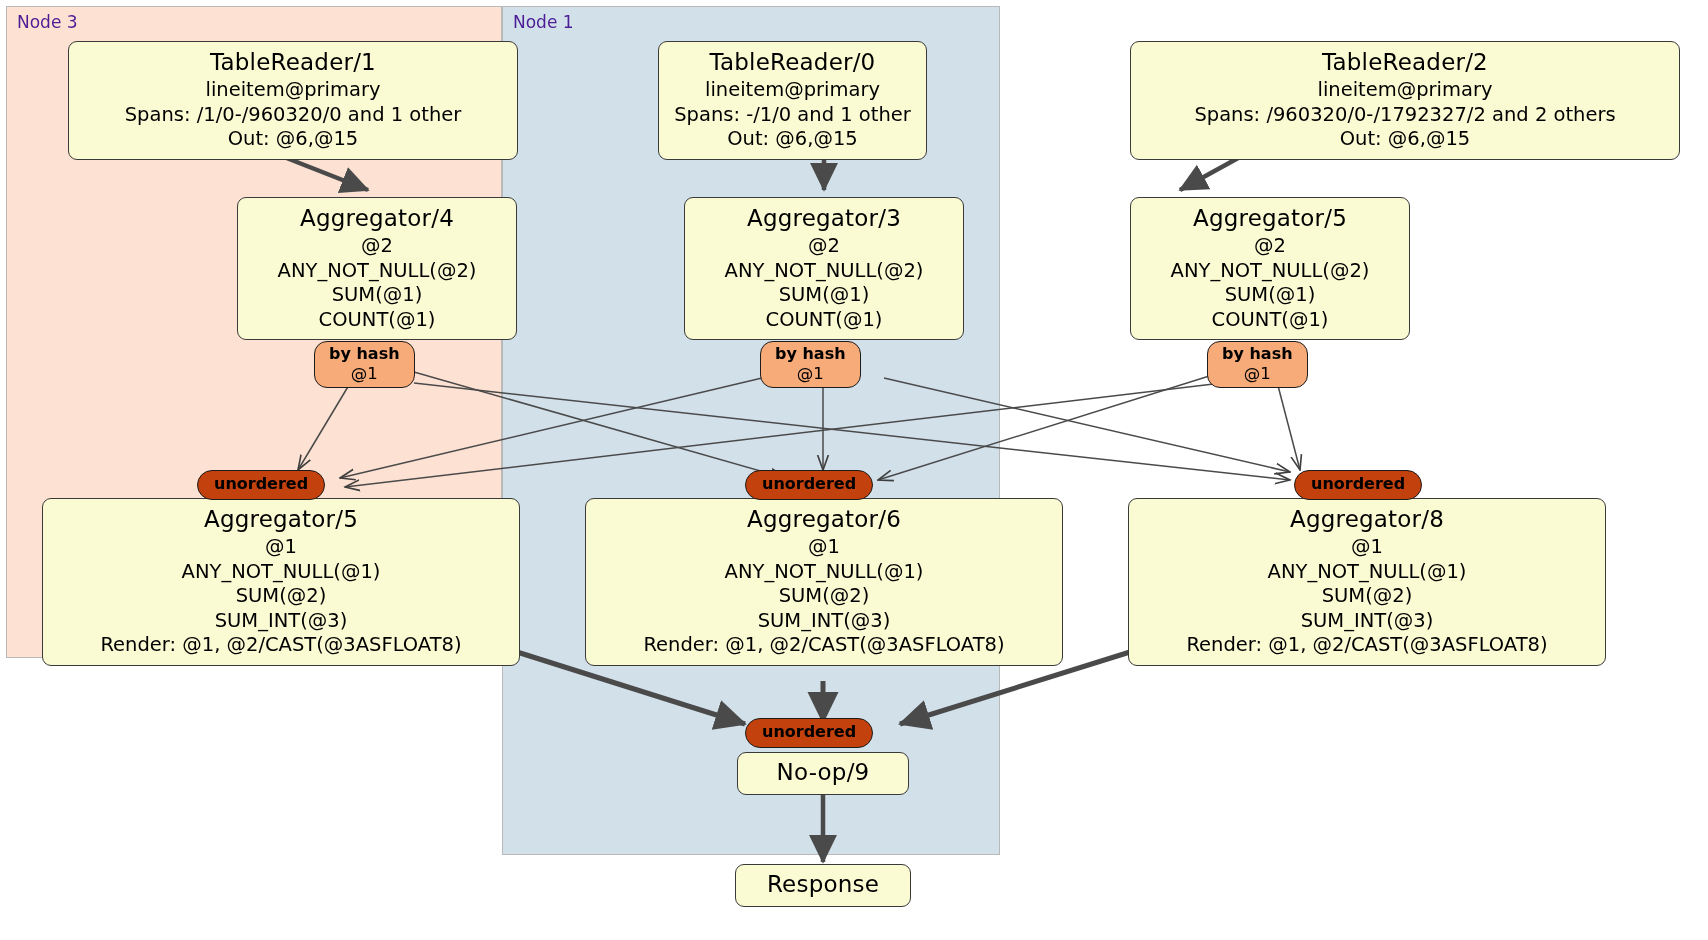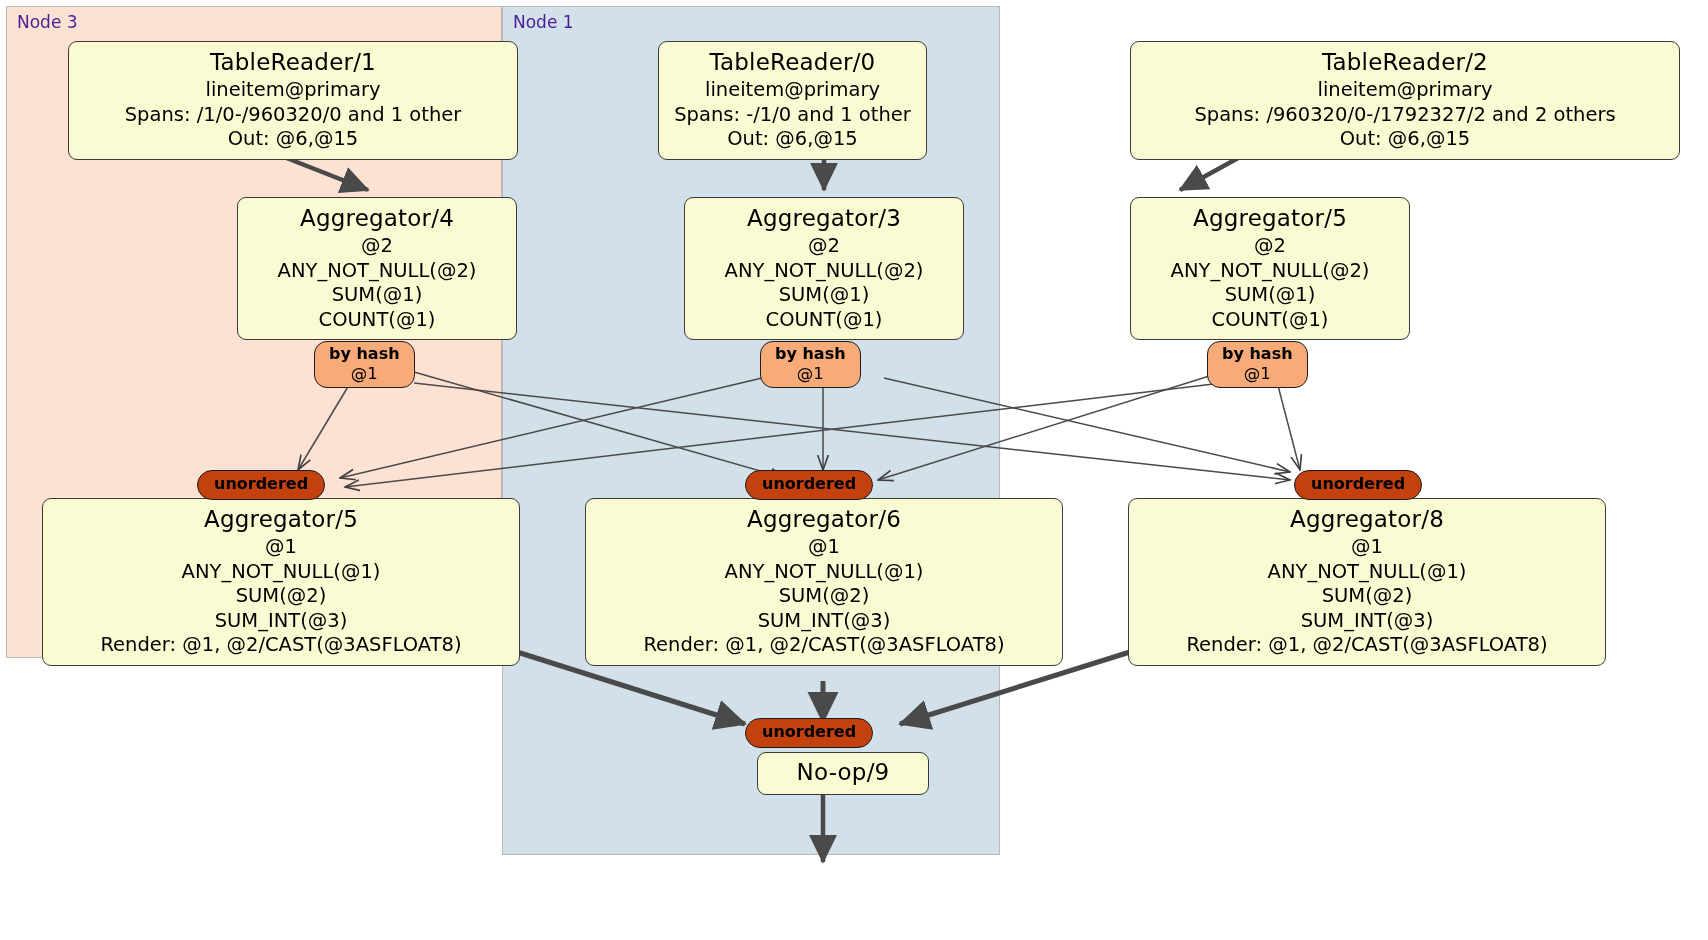--- a/index.html
+++ b/index.html
@@ -225,18 +225,21 @@
     <span class="line">ANY_NOT_NULL(@1)</span>
     <span class="line">SUM(@2)</span>
     <span class="line">SUM_INT(@3)</span>
     <span class="line">Render: @1, @2/CAST(@3ASFLOAT8)</span>
   </div>
 
   <div class="badge unordered" style="left:745px; top:718px;">
     <span class="bl1">unordered</span>
   </div>
 
-  <div class="proc" style="left:737px; top:752px; width:172px; padding:5px 8px 6px 8px;margin-left:20px;">
+  <div class="proc" style="left:737px; top:752px; width:172px; padding:5px 8px 6px 8px;">
     <span class="title">No-op/9</span>
   </div>
 
+  <div class="proc" style="left:735px; top:864px; width:176px; padding:5px 8px 6px 8px;">
+    <span class="title">Response</span>
+  </div>
 
 </div>
 
 </body></html>

